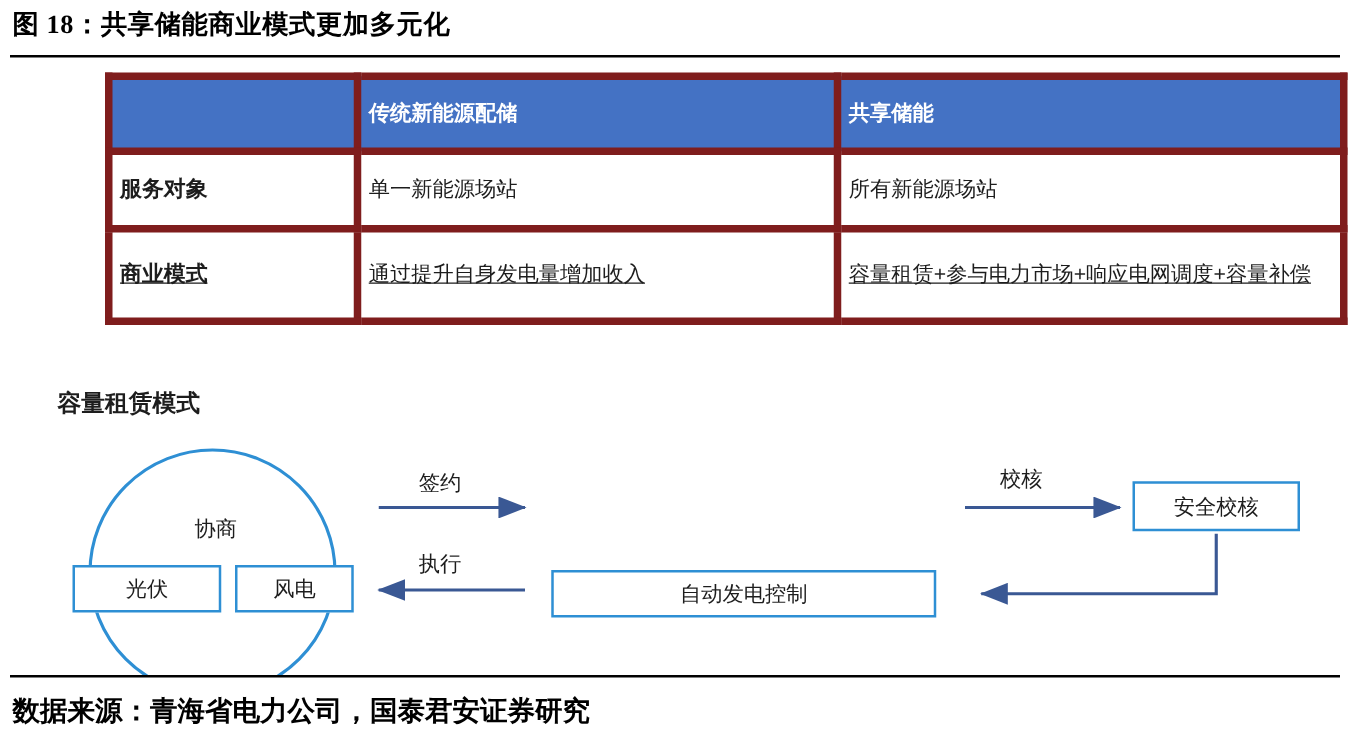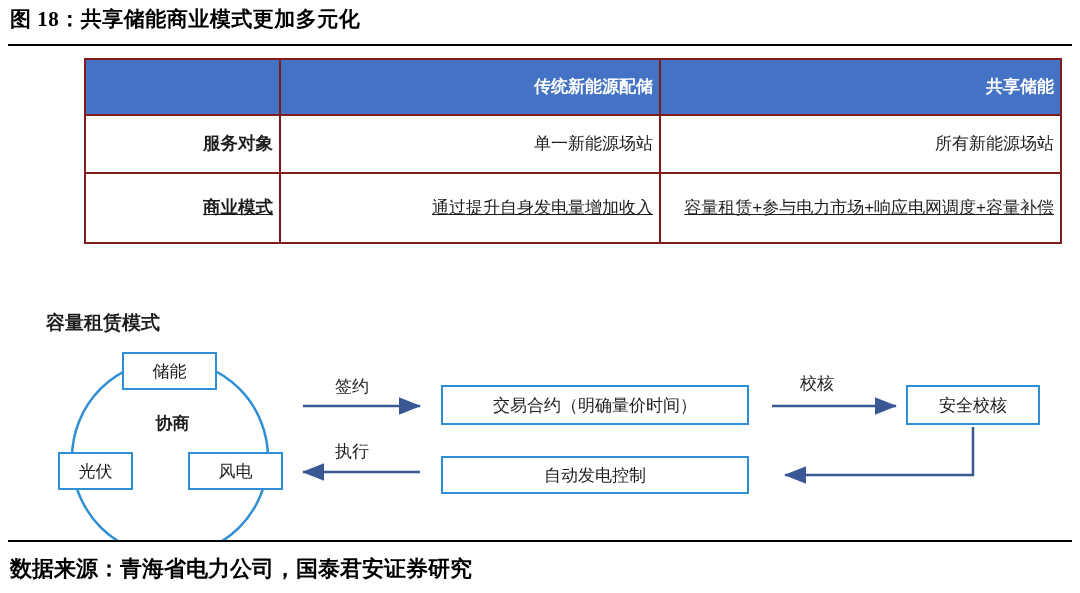--- a/index.html
+++ b/index.html
@@ -55,22 +55,22 @@
   
   .cmp-table {
     position: absolute;
     left: 84px;
     top: 58px;
     width: 934px;
     border-collapse: collapse;
     table-layout: fixed;
   }
   .cmp-table td, .cmp-table th {
-    border: 2px solid #7f1d1d;
-    text-align: right;
+    border: 6px solid #7f1d1d;
+    text-align: left;
     vertical-align: middle;
     font-size: 17px;
     padding: 4px 6px;
     line-height: 1.35;
     color: #1d1d1d;
   }
   .cmp-table thead th {
     background: #4472C4;
     color: #ffffff;
     font-weight: bold;
@@ -118,34 +118,34 @@
     border: 2px solid #2E8FD4;
     background: #ffffff;
     display: flex;
     align-items: center;
     justify-content: center;
     font-size: 17px;
     color: #1d1d1d;
     white-space: nowrap;
   }
   .node-chuneng { left: 122px; top: 52px;  width: 95px; height: 38px; }
-  .node-guangfu { left: 58px;  top: 152px; width: 75px; height: 38px; }
+  .node-guangfu { left: 58px;  top: 152px; width: 119px; height: 38px; }
   .node-fengdian{ left: 188px; top: 152px; width: 95px; height: 38px; }
   .node-contract{ left: 441px; top: 85px;  width: 308px; height: 40px; }
   .node-agc     { left: 441px; top: 156px; width: 308px; height: 38px; }
   .node-check   { left: 906px; top: 85px;  width: 134px; height: 40px; }
 
   .center-label {
     position: absolute;
     left: 130px;
     top: 112px;
     width: 85px;
     text-align: center;
     font-size: 17px;
-    font-weight: bold;
+    font-weight: normal;
     color: #1d1d1d;
   }
   .arrow-label {
     position: absolute;
     font-size: 17px;
     font-weight: normal;
     color: #1d1d1d;
     white-space: nowrap;
   }
   .lbl-qianyue { left: 335px; top: 75px; }
@@ -196,39 +196,33 @@
 
     <line x1="420" y1="172" x2="303" y2="172" stroke="#3A5894" stroke-width="2.5" marker-end="url(#arrowhead)"></line>
 
     <line x1="772" y1="106" x2="896" y2="106" stroke="#3A5894" stroke-width="2.5" marker-end="url(#arrowhead)"></line>
 
     <polyline points="973,127 973,175 785,175" fill="none" stroke="#3A5894" stroke-width="2.5" marker-end="url(#arrowhead)"></polyline>
   </svg>
 
   <div class="dgm-heading">容量租赁模式</div>
 
-  <div class="node node-chuneng">
-    <span>储能</span>
-  </div>
   <div class="node node-guangfu">
     <span>光伏</span>
   </div>
   <div class="node node-fengdian">
     <span>风电</span>
   </div>
 
   <div class="center-label">协商</div>
 
   <div class="arrow-label lbl-qianyue">签约</div>
   <div class="arrow-label lbl-zhixing">执行</div>
   <div class="arrow-label lbl-jiaohe">校核</div>
 
-  <div class="node node-contract">
-    <span>交易合约（明确量价时间）</span>
-  </div>
   <div class="node node-agc">
     <span>自动发电控制</span>
   </div>
   <div class="node node-check">
     <span>安全校核</span>
   </div>
 </div>
 
 <div class="rule rule-bottom"></div>
 

